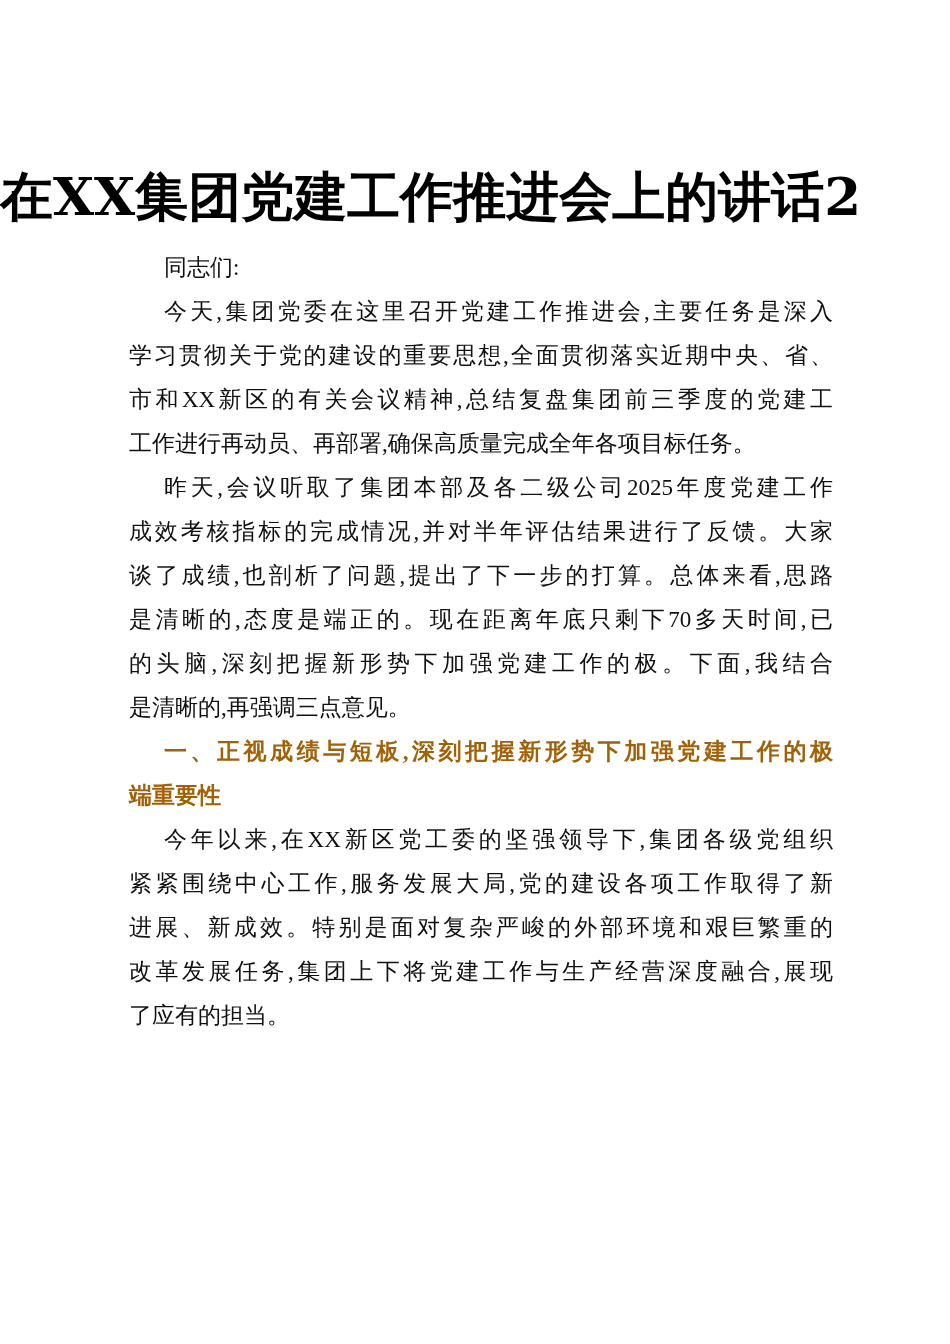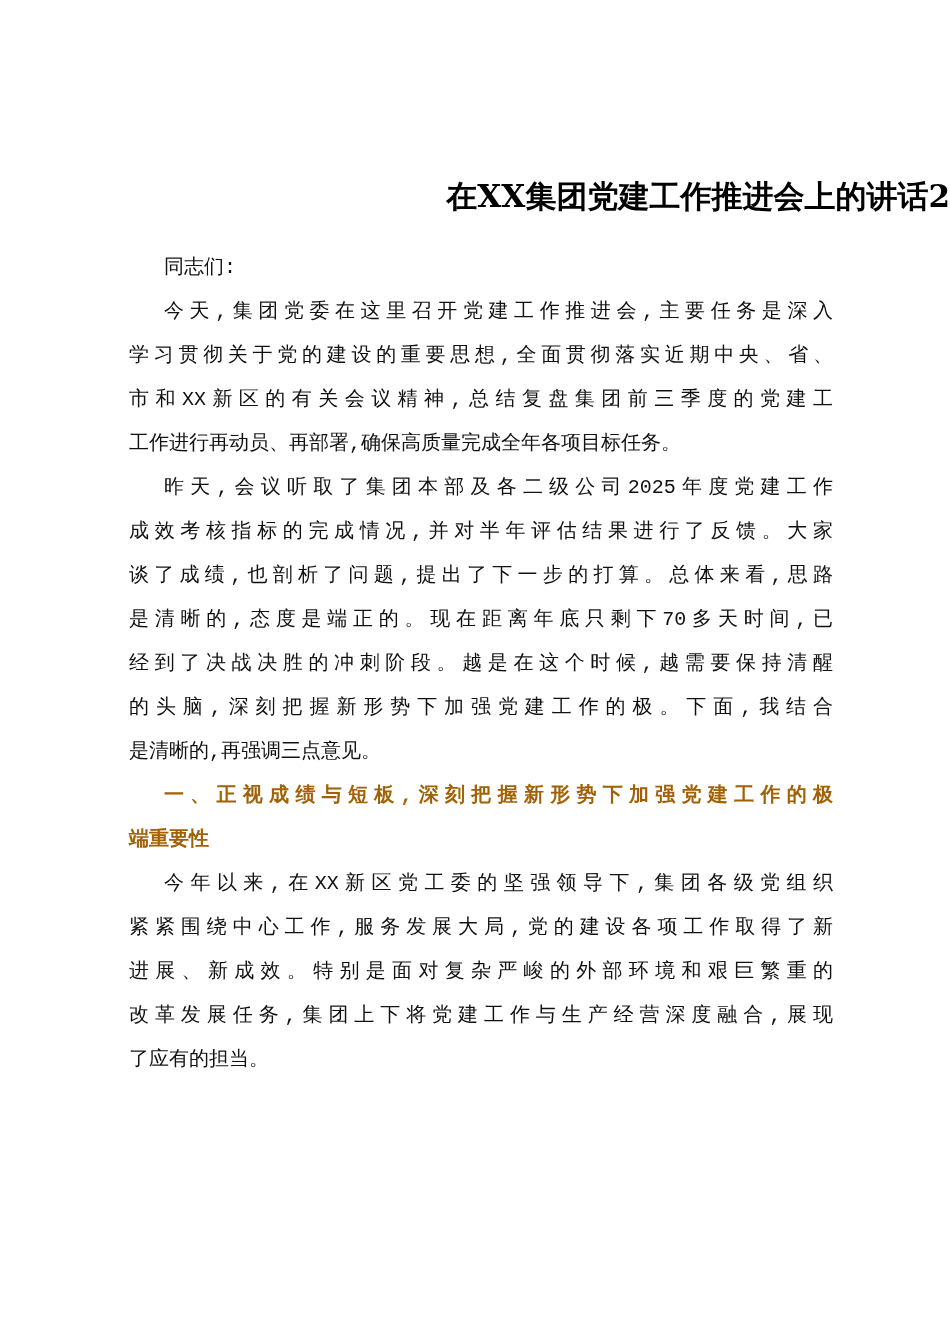--- a/index.html
+++ b/index.html
@@ -1,28 +1,28 @@
 <!DOCTYPE html>
 <html><head>
   <meta charset="utf-8">
   <style>
     html, body { margin: 0; padding: 0; background: #ffffff; }
     body { width: 950px; height: 1344px; position: relative; overflow: hidden; }
     .page {
       position: absolute; left: 0; top: 0; width: 950px; height: 1344px; background: #ffffff;
     }
     .title {
-      position: absolute; left: 0; width: 950px; top: 170px; text-align: right;
+      position: absolute; left: 0; width: 950px; top: 170px; text-align: left;
       font-family: "DejaVu Serif", "Liberation Serif", serif;
-      font-size: 31px; font-weight: bold; color: #000; letter-spacing: 0px; line-height: 52px;
+      font-size: 53px; font-weight: bold; color: #000; letter-spacing: 0px; line-height: 52px;
     }
     .body {
       position: absolute; left: 129px; top: 246px; width: 704px;
-      font-family: Liberation Mono, monospace;
-      font-size: 20px; color: #111; line-height: 44px;
+      font-family: Liberation Serif, serif;
+      font-size: 23px; color: #111; line-height: 44px;
       text-align: justify; text-justify: inter-character;
     }
     .para { margin: 0; text-indent: 35px; word-break: break-all; }
     .heading { font-weight: bold; color: #a16207; }
     .line { display: block; white-space: nowrap; text-align-last: justify; }
     .line.last { text-align-last: left; }
   </style>
 </head>
 <body>
 
@@ -39,21 +39,20 @@
       <span class="line">学习贯彻关于党的建设的重要思想,全面贯彻落实近期中央、省、</span>
       <span class="line">市和XX新区的有关会议精神,总结复盘集团前三季度的党建工</span>
       <span class="line last">工作进行再动员、再部署,确保高质量完成全年各项目标任务。</span>
     </p>
 
     <p class="para" style="text-indent: 0px;">
       <span class="line" style="padding-left: 35px;">昨天,会议听取了集团本部及各二级公司2025年度党建工作</span>
       <span class="line">成效考核指标的完成情况,并对半年评估结果进行了反馈。大家</span>
       <span class="line">谈了成绩,也剖析了问题,提出了下一步的打算。总体来看,思路</span>
       <span class="line">是清晰的,态度是端正的。现在距离年底只剩下70多天时间,已</span>
-      <span class="line">经到了决战决胜的冲刺阶段。越是在这个时候,越需要保持清醒</span>
       <span class="line">的头脑,深刻把握新形势下加强党建工作的极。下面,我结合</span>
       <span class="line last">是清晰的,再强调三点意见。</span>
     </p>
 
     <p class="para heading" style="text-indent: 0px;">
       <span class="line" style="padding-left: 35px;">一、正视成绩与短板,深刻把握新形势下加强党建工作的极</span>
       <span class="line last">端重要性</span>
     </p>
 
     <p class="para" style="text-indent: 0px;">

